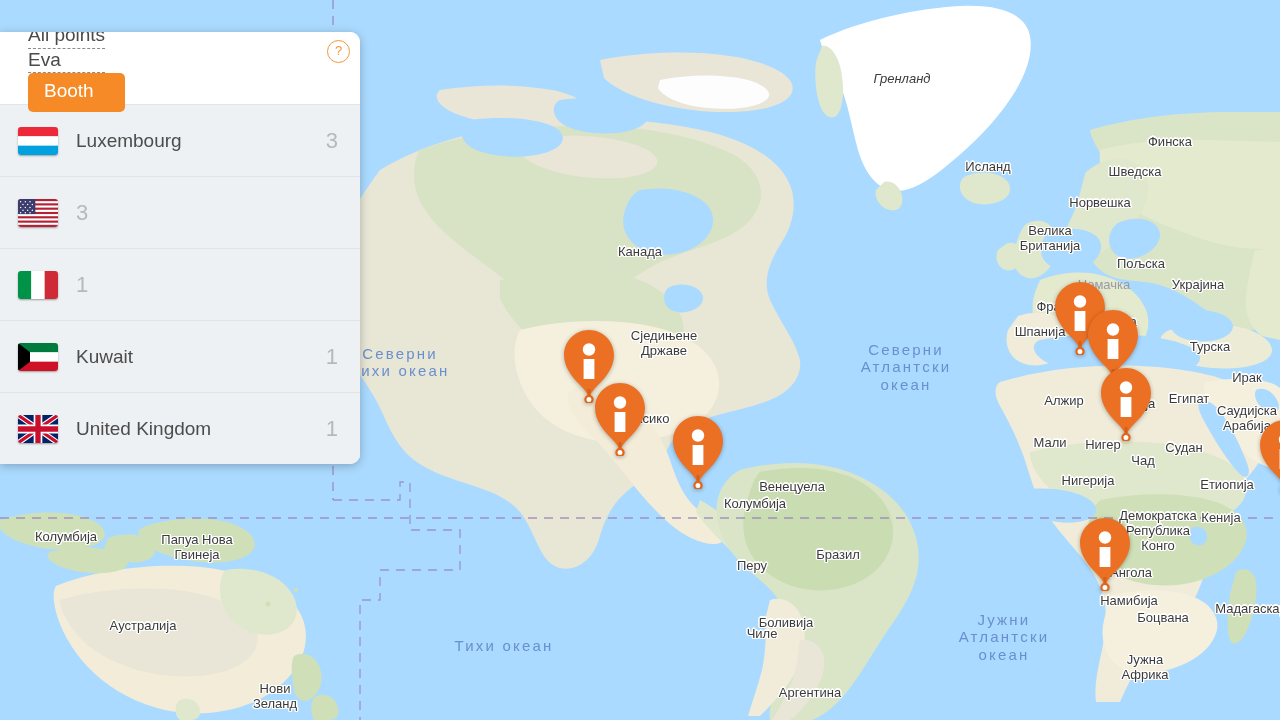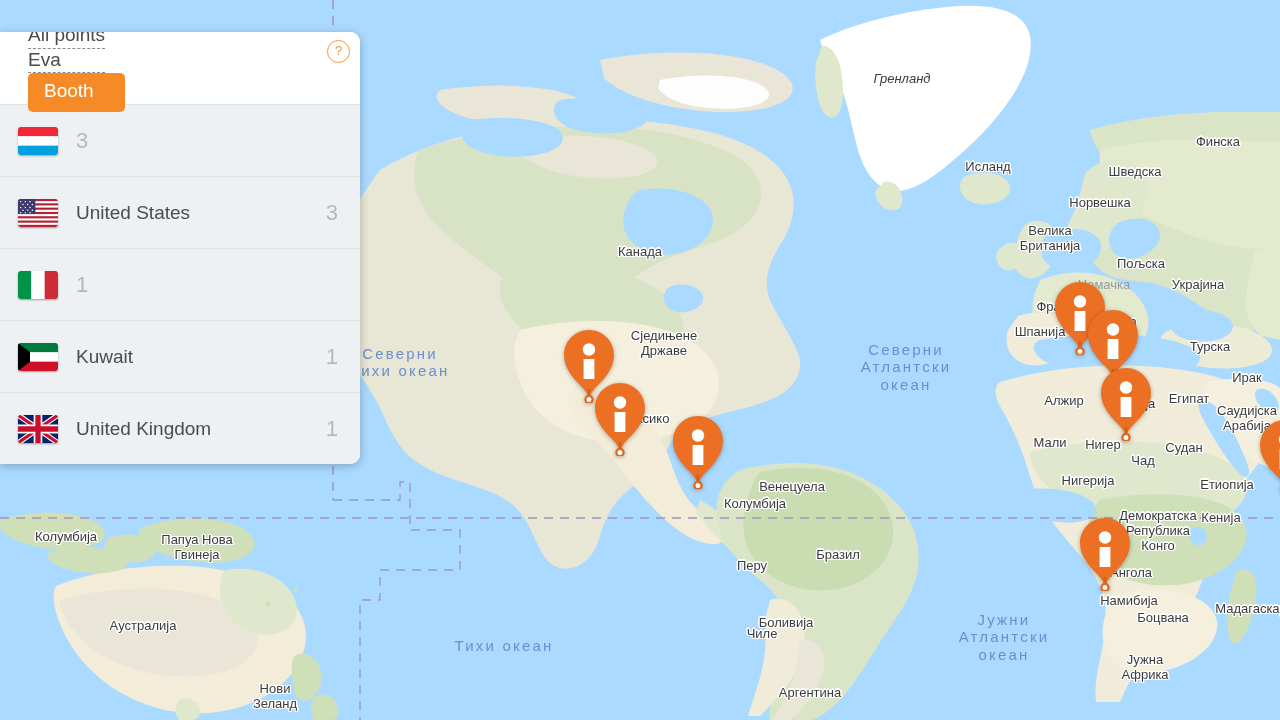--- a/index.html
+++ b/index.html
@@ -290,21 +290,21 @@
 Државе</div>
       <div class="map-label country" style="left: 644px; top: 419px;">Мексико</div>
       <div class="map-label country" style="left: 792px; top: 487px;">Венецуела</div>
       <div class="map-label country" style="left: 755px; top: 504px;">Колумбија</div>
       <div class="map-label country" style="left: 752px; top: 566px;">Перу</div>
       <div class="map-label country" style="left: 786px; top: 623px;">Боливија</div>
       <div class="map-label country" style="left: 838px; top: 555px;">Бразил</div>
       <div class="map-label country" style="left: 762px; top: 634px;">Чиле</div>
       <div class="map-label country" style="left: 810px; top: 693px;">Аргентина</div>
       <div class="map-label country" style="left: 988px; top: 167px;">Исланд</div>
-      <div class="map-label country" style="left: 1218px; top: 142px;">Финска</div>
+      <div class="map-label country" style="left: 1170px; top: 142px;">Финска</div>
       <div class="map-label country" style="left: 1135px; top: 172px;">Шведска</div>
       <div class="map-label country" style="left: 1100px; top: 203px;">Норвешка</div>
       <div class="map-label country" style="left: 1050px; top: 239px;">Велика
 Британија</div>
       <div class="map-label country" style="left: 1141px; top: 264px;">Пољска</div>
       <div class="map-label country" style="left: 1198px; top: 285px;">Украјина</div>
       <div class="map-label region" style="left: 1104px; top: 285px;">Немачка</div>
       <div class="map-label country" style="left: 1069px; top: 307px;">Француска</div>
       <div class="map-label country" style="left: 1113px; top: 322px;">Италија</div>
       <div class="map-label country" style="left: 1040px; top: 332px;">Шпанија</div>
@@ -437,20 +437,21 @@
 
   <div id="country-list">
       <div class="country-row">
         <div class="flag">
           <svg viewBox="0 0 60 40" preserveAspectRatio="none">
             <rect width="60" height="13.34" fill="#ed2939"></rect>
             <rect y="13.34" width="60" height="13.33" fill="#fff"></rect>
             <rect y="26.67" width="60" height="13.33" fill="#00a1de"></rect>
           </svg>
         </div>
+        <div class="country-name">Luxembourg</div>
         <div class="country-count">3</div>
       </div>
       <div class="country-row">
         <div class="flag">
           <svg viewBox="0 0 60 40" preserveAspectRatio="none">
             <rect width="60" height="40" fill="#fff"></rect>
             <g fill="#b22234">
               <rect y="0" width="60" height="3.08"></rect>
               <rect y="6.15" width="60" height="3.08"></rect>
               <rect y="12.3" width="60" height="3.08"></rect>
@@ -472,21 +473,20 @@
               <circle cx="18" cy="12" r="1.1"></circle>
               <circle cx="7.5" cy="16" r="1.1"></circle>
               <circle cx="14.5" cy="16" r="1.1"></circle>
               <circle cx="21.5" cy="16" r="1.1"></circle>
               <circle cx="4" cy="19.5" r="1.1"></circle>
               <circle cx="11" cy="19.5" r="1.1"></circle>
               <circle cx="18" cy="19.5" r="1.1"></circle>
             </g>
           </svg>
         </div>
-        <div class="country-name">United States</div>
         <div class="country-count">3</div>
       </div>
       <div class="country-row">
         <div class="flag">
           <svg viewBox="0 0 60 40" preserveAspectRatio="none">
             <rect width="20" height="40" fill="#009246"></rect>
             <rect x="20" width="20" height="40" fill="#fff"></rect>
             <rect x="40" width="20" height="40" fill="#ce2b37"></rect>
           </svg>
         </div>

